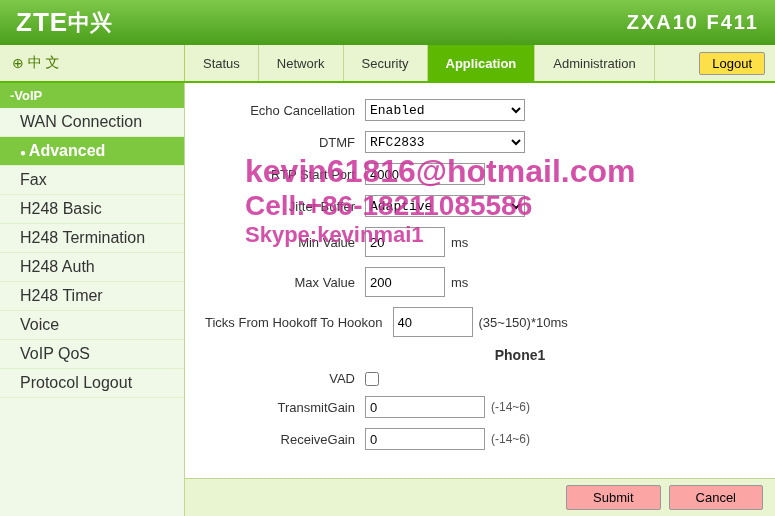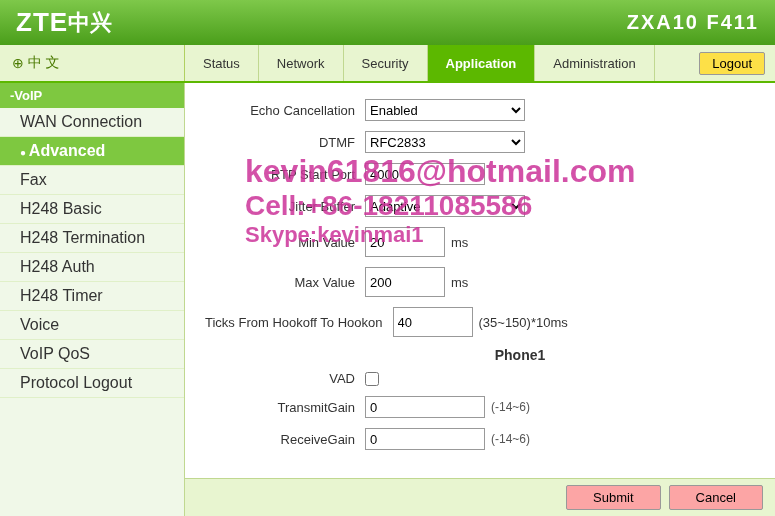--- a/index.html
+++ b/index.html
@@ -175,20 +175,21 @@
       color: #333;
       font-size: 13px;
       flex-shrink: 0;
     }
     .form-control-select {
       width: 160px;
       height: 22px;
       border: 1px solid #999;
       font-size: 13px;
       background: white;
+      font-family: Liberation Mono, monospace;
     }
     .form-control-input {
       width: 120px;
       height: 22px;
       border: 1px solid #999;
       padding: 0 4px;
       font-size: 13px;
     }
     .form-control-input-sm {
       width: 80px;

